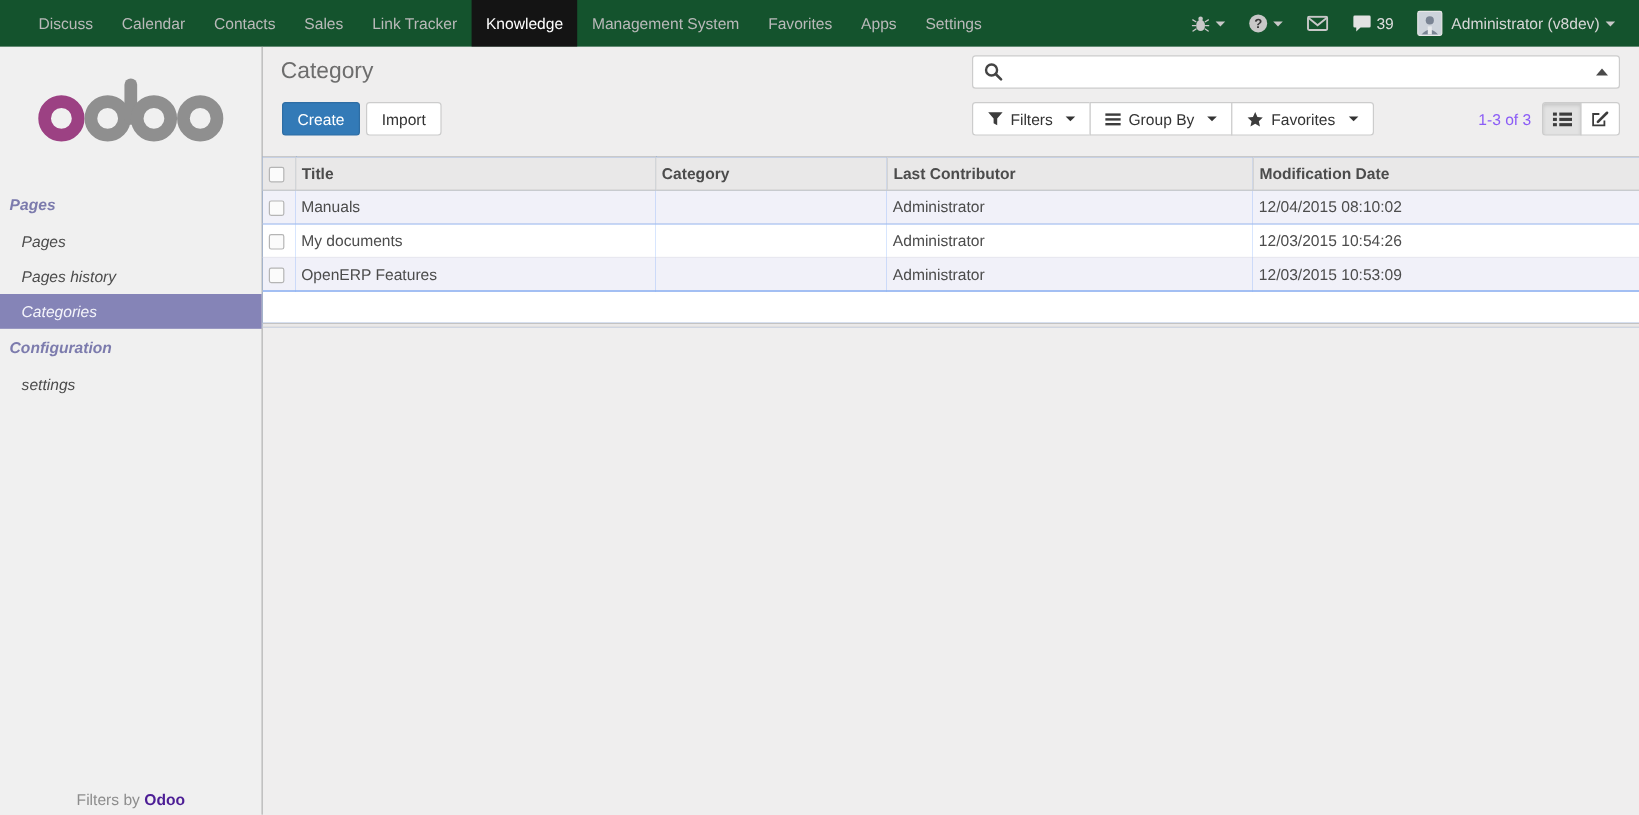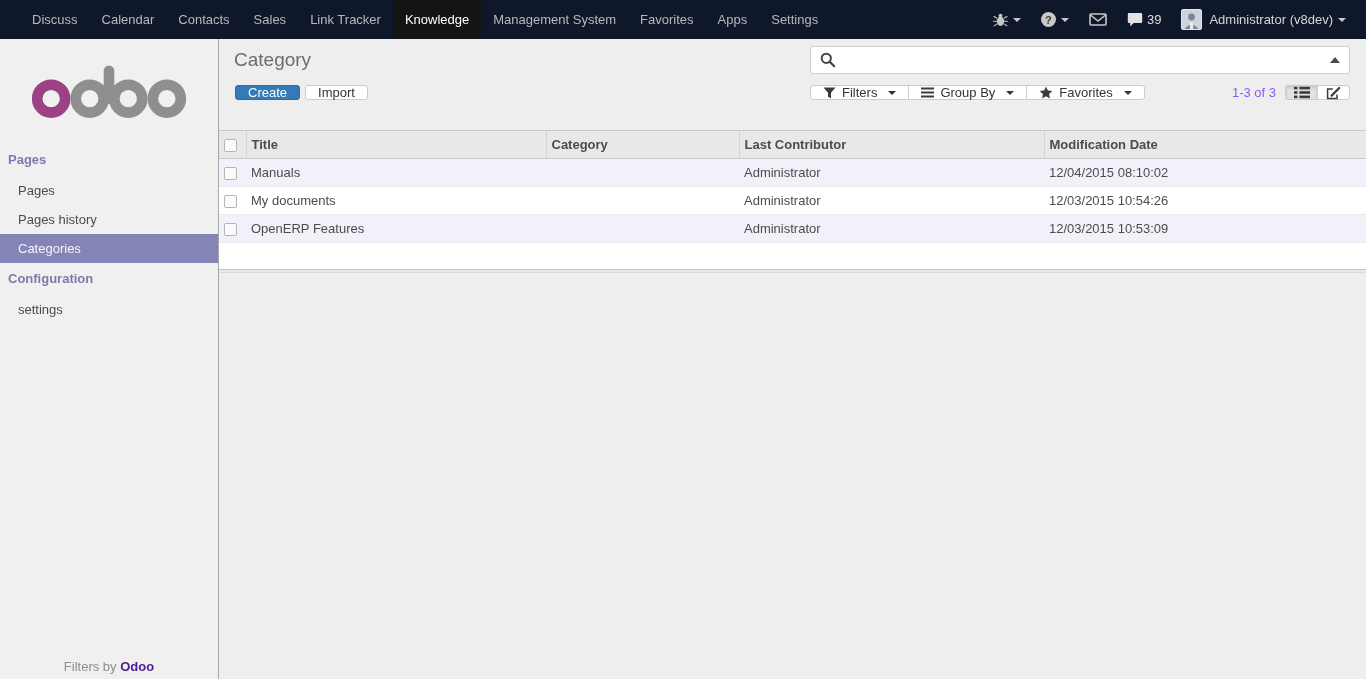--- a/index.html
+++ b/index.html
@@ -1,53 +1,53 @@
 <!DOCTYPE html>
 <html><head>
 <meta charset="utf-8">
 <style>
   * { margin:0; padding:0; box-sizing:border-box; }
   html,body { width:1366px; height:679px; overflow:hidden; }
   body { font-family:"Liberation Sans", sans-serif; background:#efeeee; }
   .screen { position:relative; width:1366px; height:679px; }
 
   
-  .topbar { height:39px; background:#0f172a; display:flex; align-items:stretch; font-size:13px; color:#b9b9b9; }
+  .topbar { height:39px; background:#14532d; display:flex; align-items:stretch; font-size:13px; color:#b9b9b9; }
   .menus { display:flex; margin-left:20px; }
   .menu-item { display:flex; align-items:center; padding:0 12px; cursor:pointer; white-space:nowrap; }
   .menu-item.active { background:#141414; color:#ffffff; }
   .systray { margin-left:auto; display:flex; align-items:center; padding-right:10px; color:#c8c8c8; }
   .tray-group { display:flex; align-items:center; padding:0 10px; cursor:pointer; }
   .caret { display:inline-block; width:0; height:0; border-left:4px solid transparent; border-right:4px solid transparent; border-top:4px solid currentColor; margin-left:5px; }
   .help-circle { width:15px; height:15px; border-radius:50%; background:#c8c8c8; color:#383838; font-weight:bold; font-size:11px; display:flex; align-items:center; justify-content:center; }
   .chat-count { margin-left:4px; color:#dcdcdc; }
   .avatar-frame { width:21px; height:21px; border:1px solid #e8e8e8; border-radius:2px; overflow:hidden; background:#cdd3db; margin-right:7px; }
   .user-label { color:#d6d6d6; }
 
   
   .workspace { display:flex; height:640px; }
 
   
   .sidebar { width:219px; min-width:219px; background:#f0f0f0; border-right:1px solid #a8a8a8; position:relative; }
   .logo-wrap { margin:21px auto 0; width:160px; }
-  .side-menu { margin-top:24px; }
+  .side-menu { margin-top:35px;font-style:italic; }
   .section-title { color:#7c7bad; font-weight:bold; font-size:13px; padding:8px 0 9px 8px; }
   .side-item { font-size:13px; color:#4c4c4c; padding:7px 0 7px 18px; cursor:pointer; }
   .side-item.active { background:#8584b7; color:#f5f5fb; }
   .side-footer { position:absolute; bottom:1px; left:0; right:0; text-align:center; font-size:13px; color:#8d8d8d; padding:4px 0; }
   .side-footer b { color:#4c1d95; }
 
   
   .main { flex:1; position:relative; background:#efeeee; }
   .cp { position:relative; height:91px; }
   .page-title { position:absolute; left:15px; top:10px; font-size:19px; color:#6d6d6d; }
   .searchbox { position:absolute; right:16px; top:7px; width:540px; height:28px; background:#fff; border:1px solid #ccc; border-radius:3px; display:flex; align-items:center; padding:0 9px; }
   .searchbox input { flex:1; border:none; outline:none; font-size:13px; font-family:"Liberation Sans", sans-serif; background:transparent; margin:0 6px; color:#333; }
   .search-caret { width:0; height:0; border-left:5px solid transparent; border-right:5px solid transparent; border-bottom:6px solid #4a4a4a; cursor:pointer; }
-  .btn { height:15px; padding:0 12px; font-size:13px; border:1px solid #ccc; background:#fff; color:#333; border-radius:3px; display:inline-flex; align-items:center; gap:6px; cursor:pointer; white-space:nowrap; font-family:"Liberation Sans", sans-serif; }
+  .btn { height:28px; padding:0 12px; font-size:13px; border:1px solid #ccc; background:#fff; color:#333; border-radius:3px; display:inline-flex; align-items:center; gap:6px; cursor:pointer; white-space:nowrap; font-family:"Liberation Sans", sans-serif; }
   .btn-primary { background:#337ab7; border-color:#2e6da4; color:#fff; }
   .cp-left { position:absolute; left:16px; top:46px; display:flex; }
   .cp-left .btn + .btn { margin-left:5px; }
   .cp-right { position:absolute; right:16px; top:46px; width:540px; display:flex; align-items:center; }
   .btn-group { display:inline-flex; }
   .btn-group .btn { border-radius:0; margin-left:-1px; }
   .btn-group .btn:first-child { border-radius:3px 0 0 3px; margin-left:0; }
   .btn-group .btn:last-child { border-radius:0 3px 3px 0; }
   .pager { margin-left:auto; font-size:13px; color:#8b5cf6; margin-right:9px; }
   .icon-btn { width:33px; padding:0; justify-content:center; }

